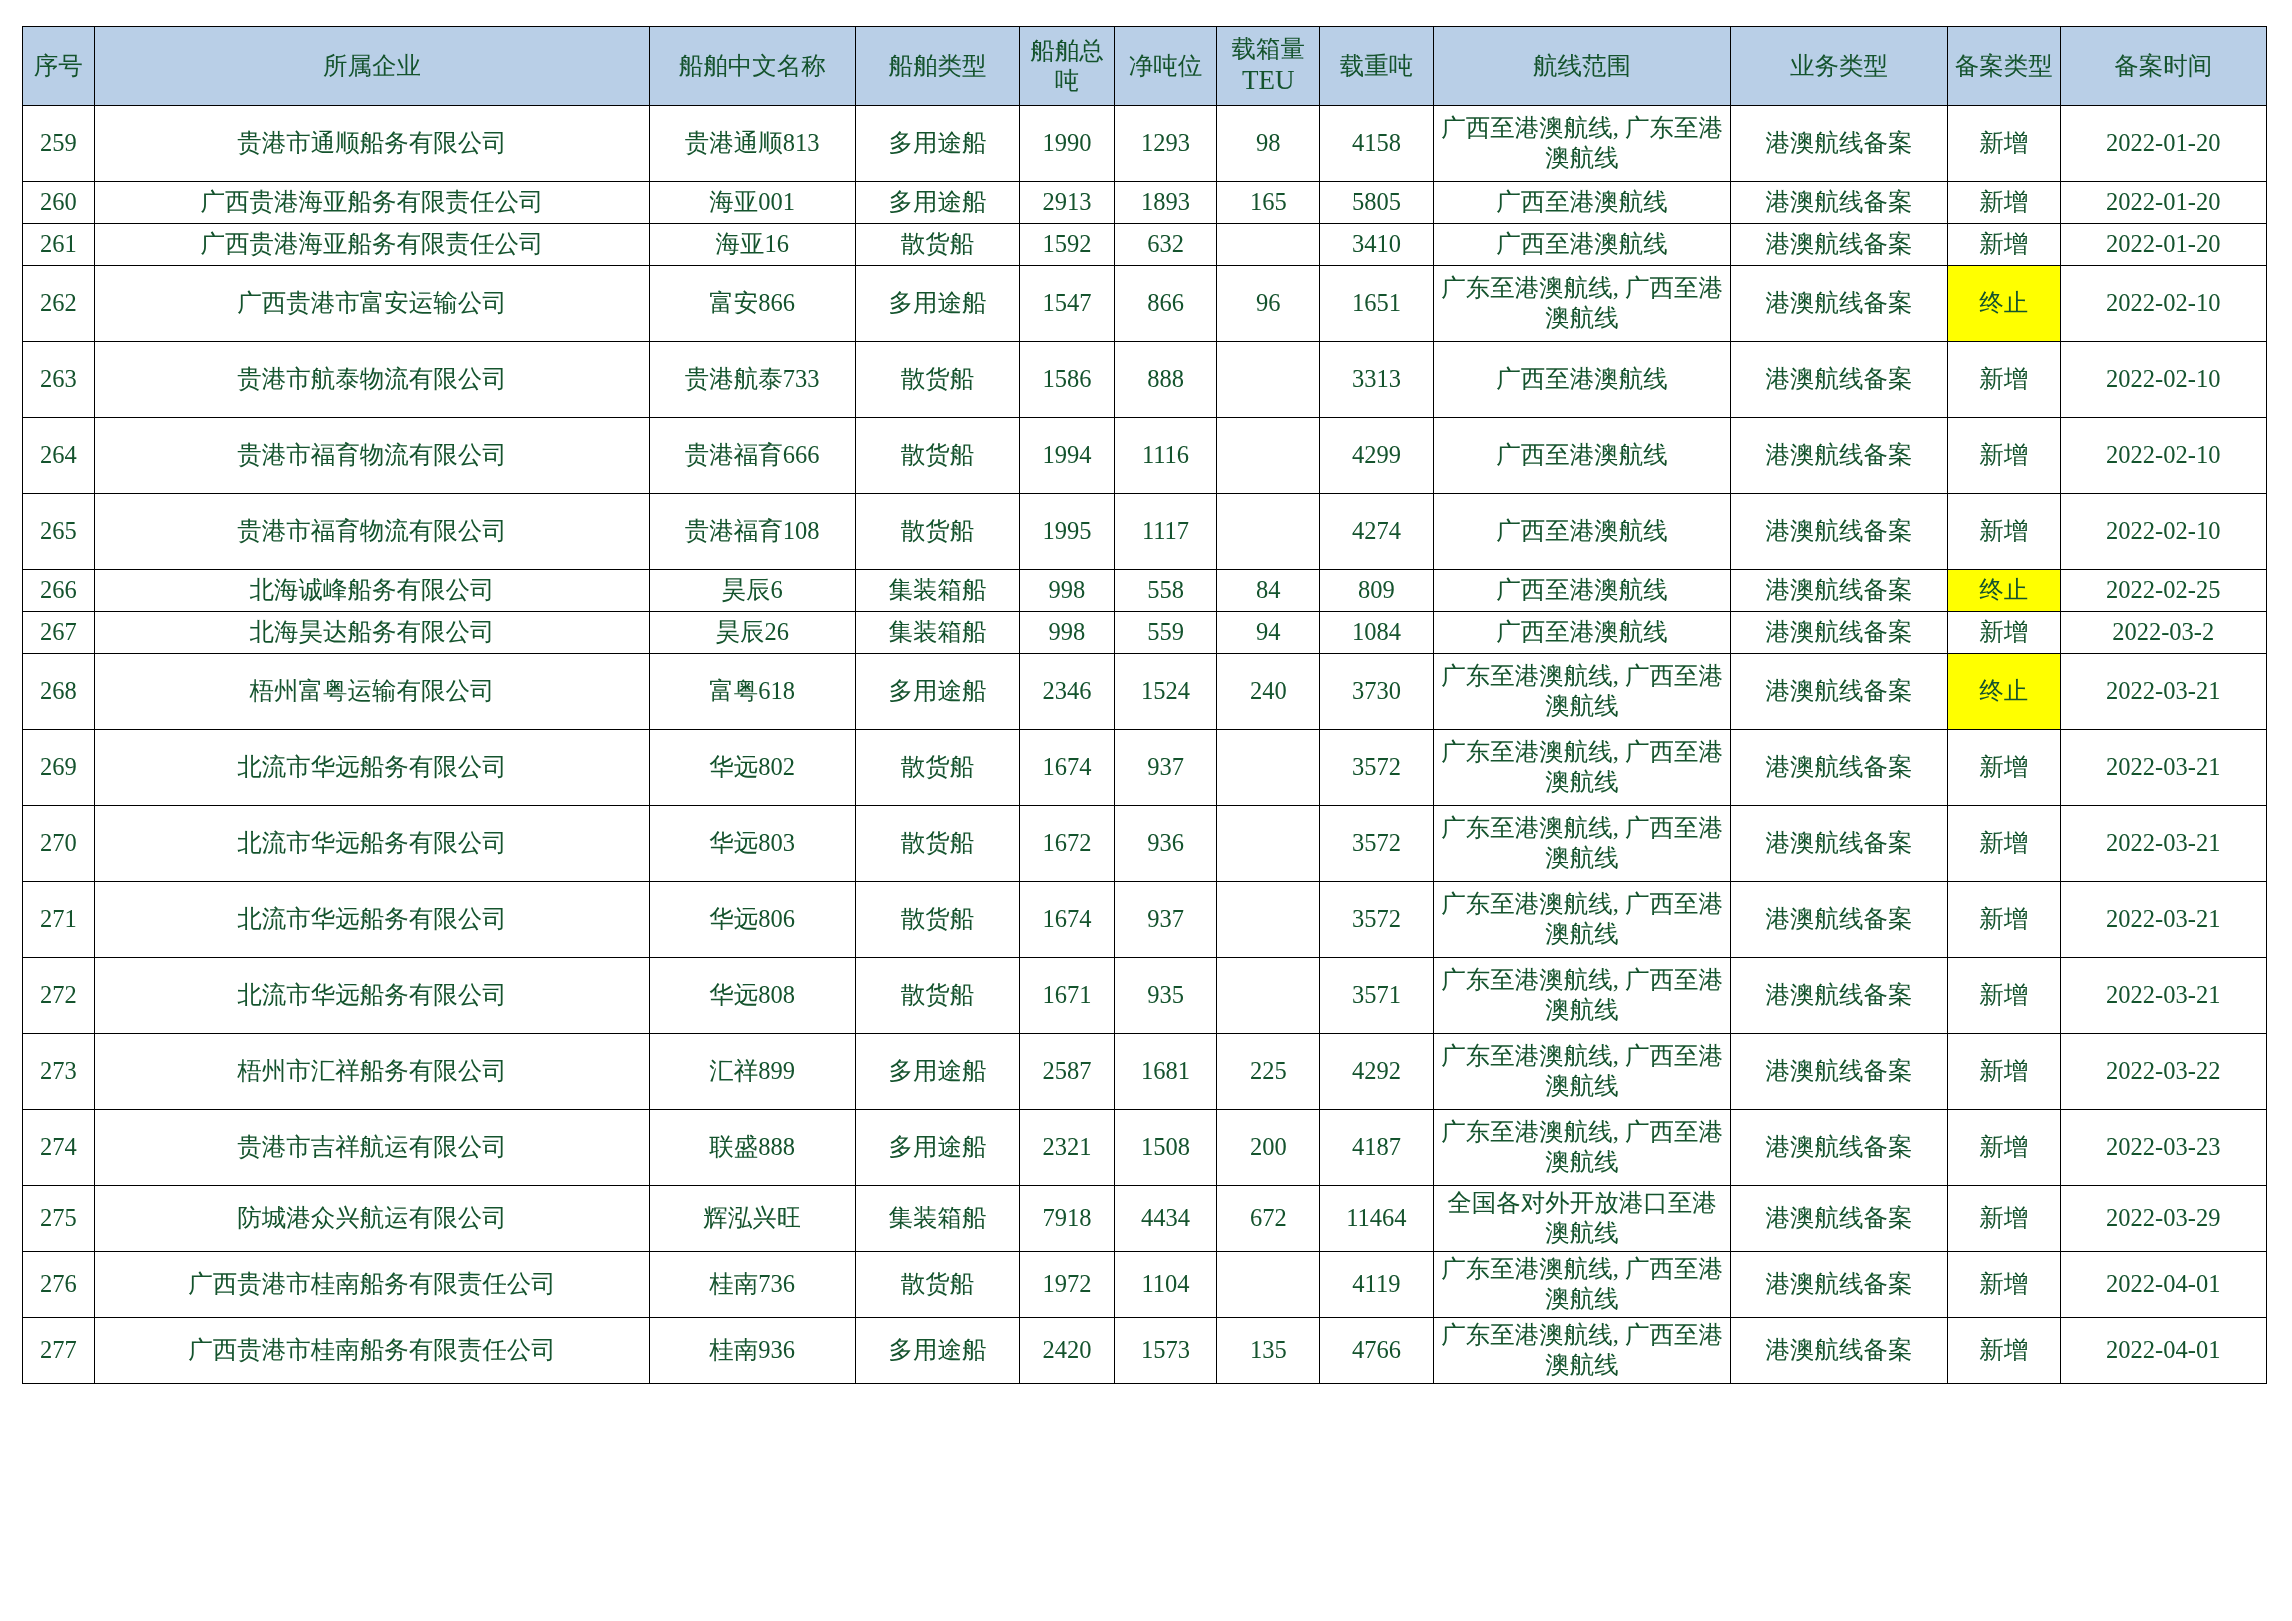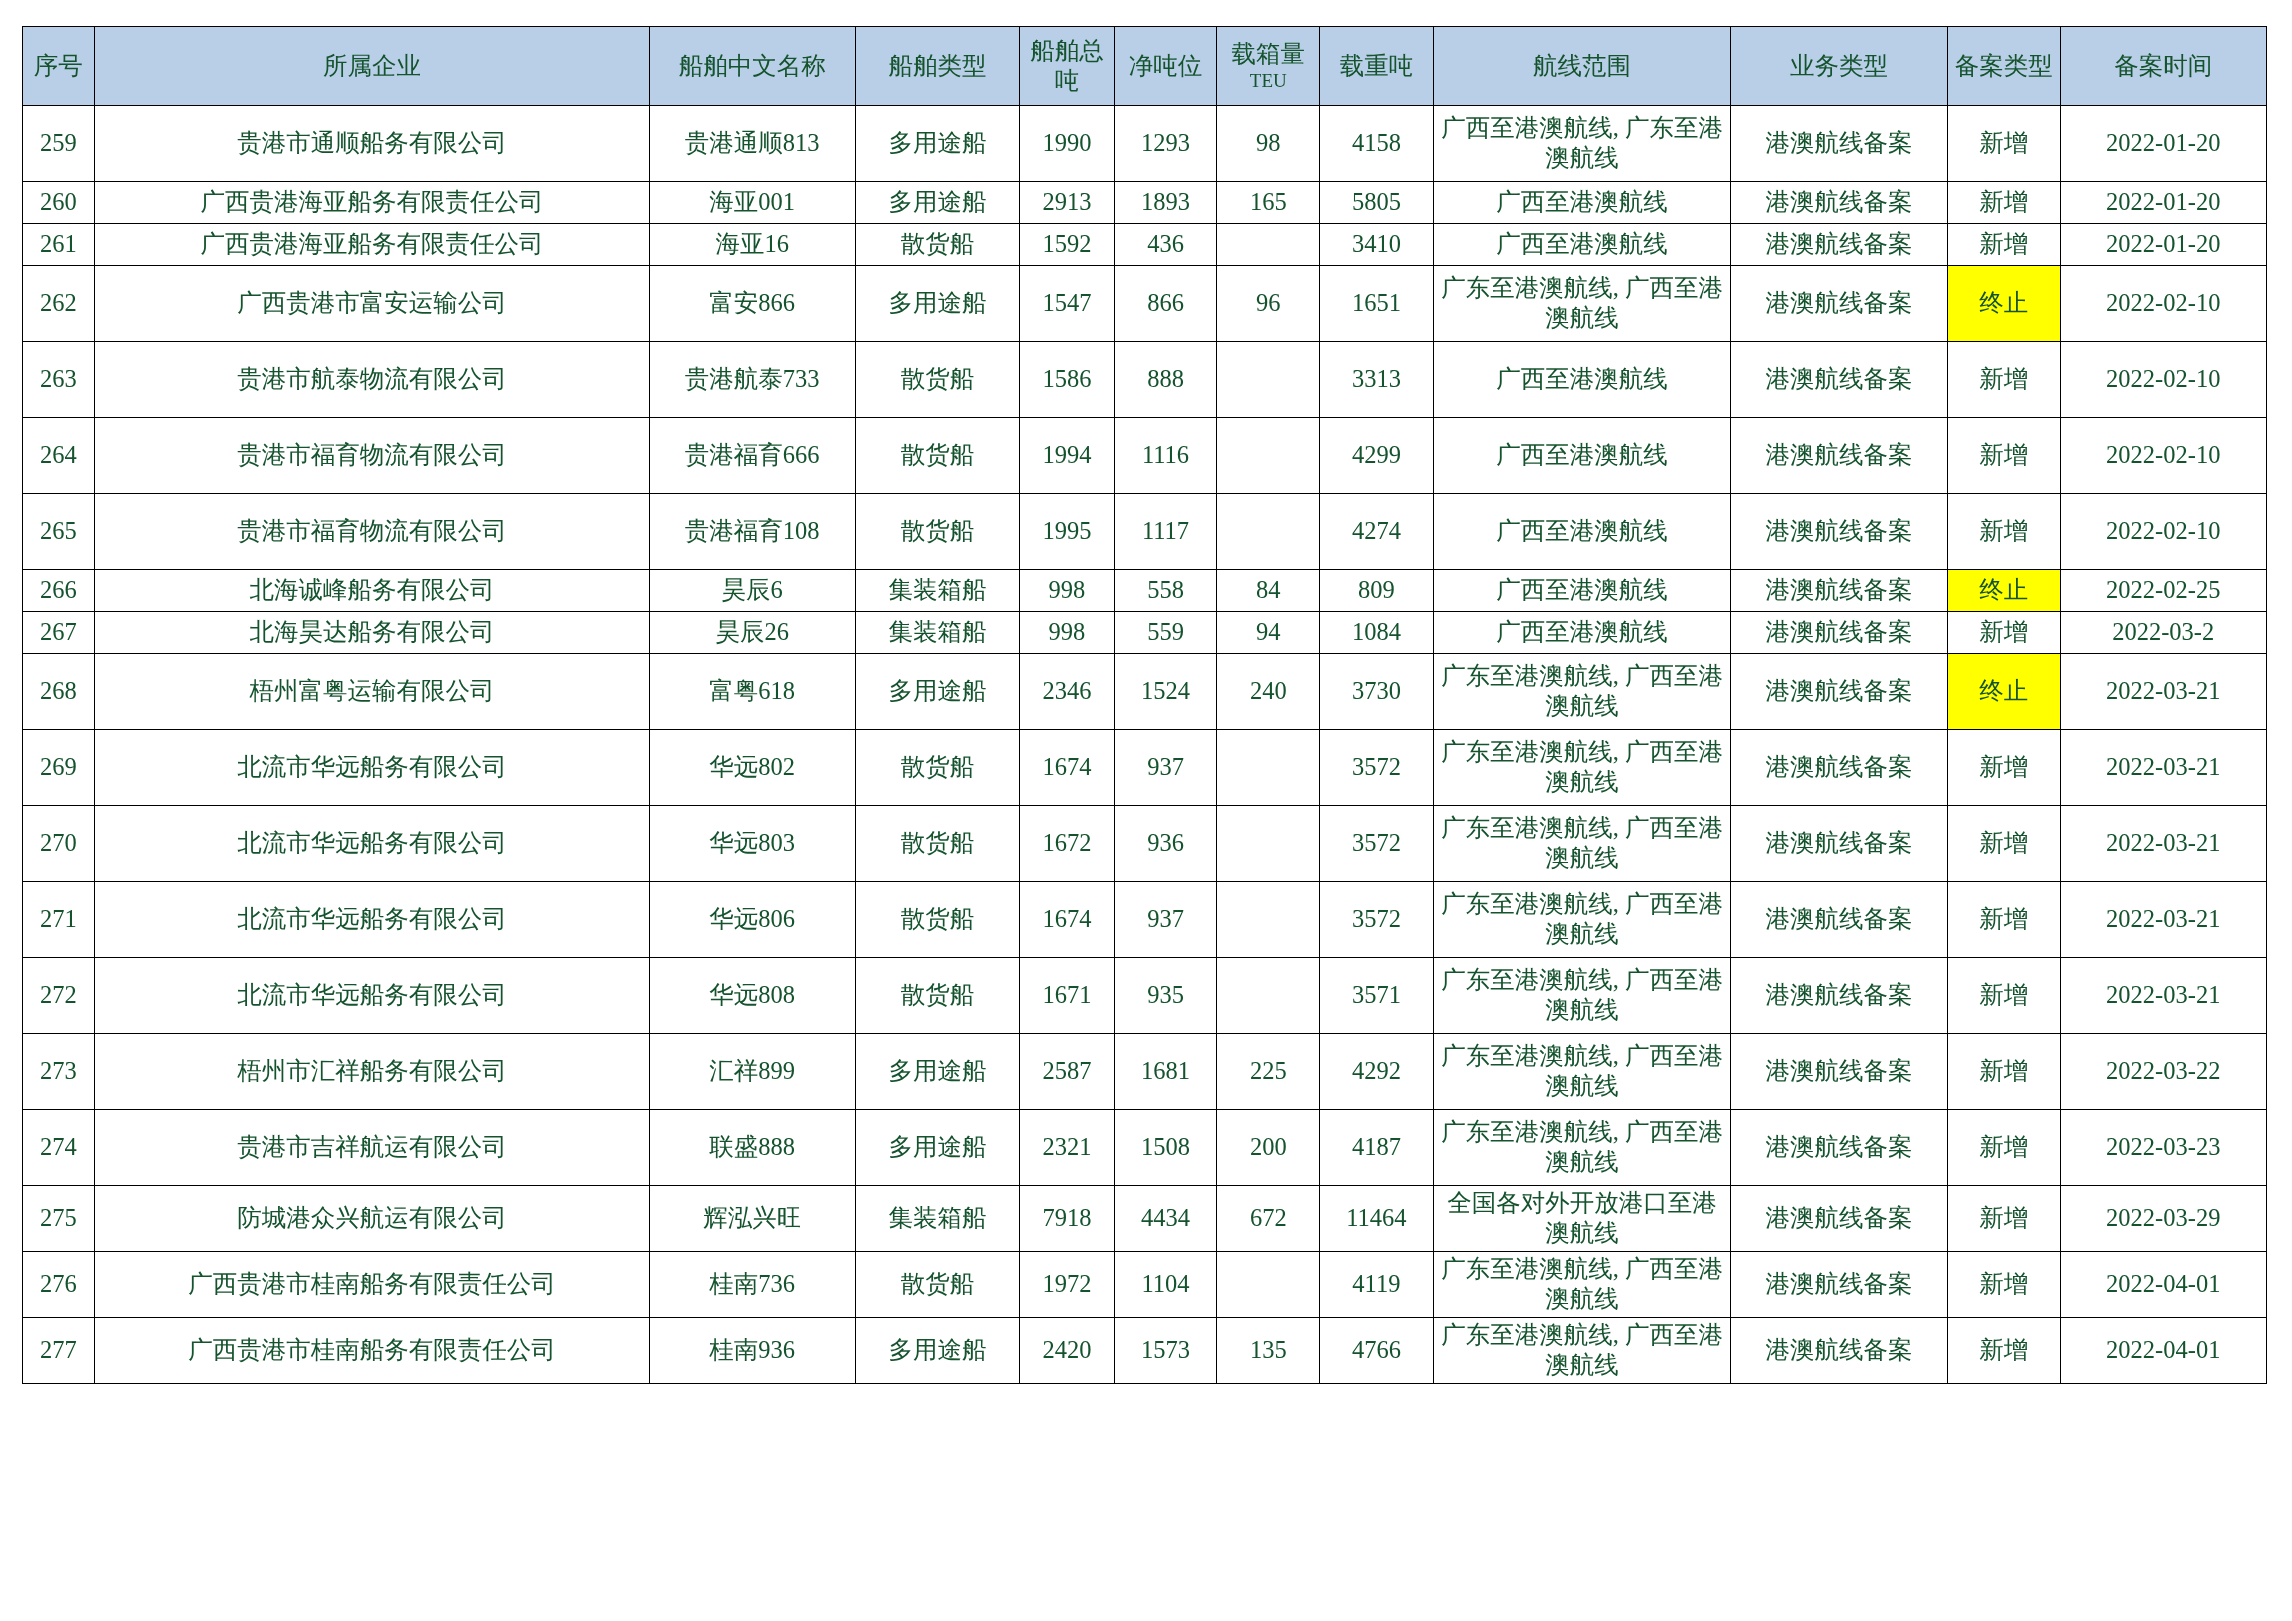--- a/index.html
+++ b/index.html
@@ -47,21 +47,21 @@
     text-align: left;
     padding-left: 7.8px;
   }
   td.status-terminated {
     background: #ffff00 !important;
   }
   
   tr.h-tall td { height: 71px; }
   tr.h-mid td  { height: 61px; }
   tr.h-short td { height: 37px; }
-  .hdr-teu { font-size: 19px; display:block; }
+  .hdr-teu { font-size: 27px; display:block; }
 </style>
 </head>
 <body>
 
 <div class="sheet">
   <table class="reg">
     <colgroup>
       <col style="width:69px">
       <col style="width:529px">
       <col style="width:196px">
@@ -122,21 +122,21 @@
           <td>港澳航线备案</td>
           <td>新增</td>
           <td>2022-01-20</td>
         </tr>
         <tr class="h-short">
           <td class="num">261</td>
           <td>广西贵港海亚船务有限责任公司</td>
           <td>海亚16</td>
           <td>散货船</td>
           <td class="num">1592</td>
-          <td class="num">436</td>
+          <td class="num">632</td>
           <td class="num"></td>
           <td class="num">3410</td>
           <td class="route">广西至港澳航线</td>
           <td>港澳航线备案</td>
           <td>新增</td>
           <td>2022-01-20</td>
         </tr>
         <tr class="h-tall">
           <td class="num">262</td>
           <td>广西贵港市富安运输公司</td>

